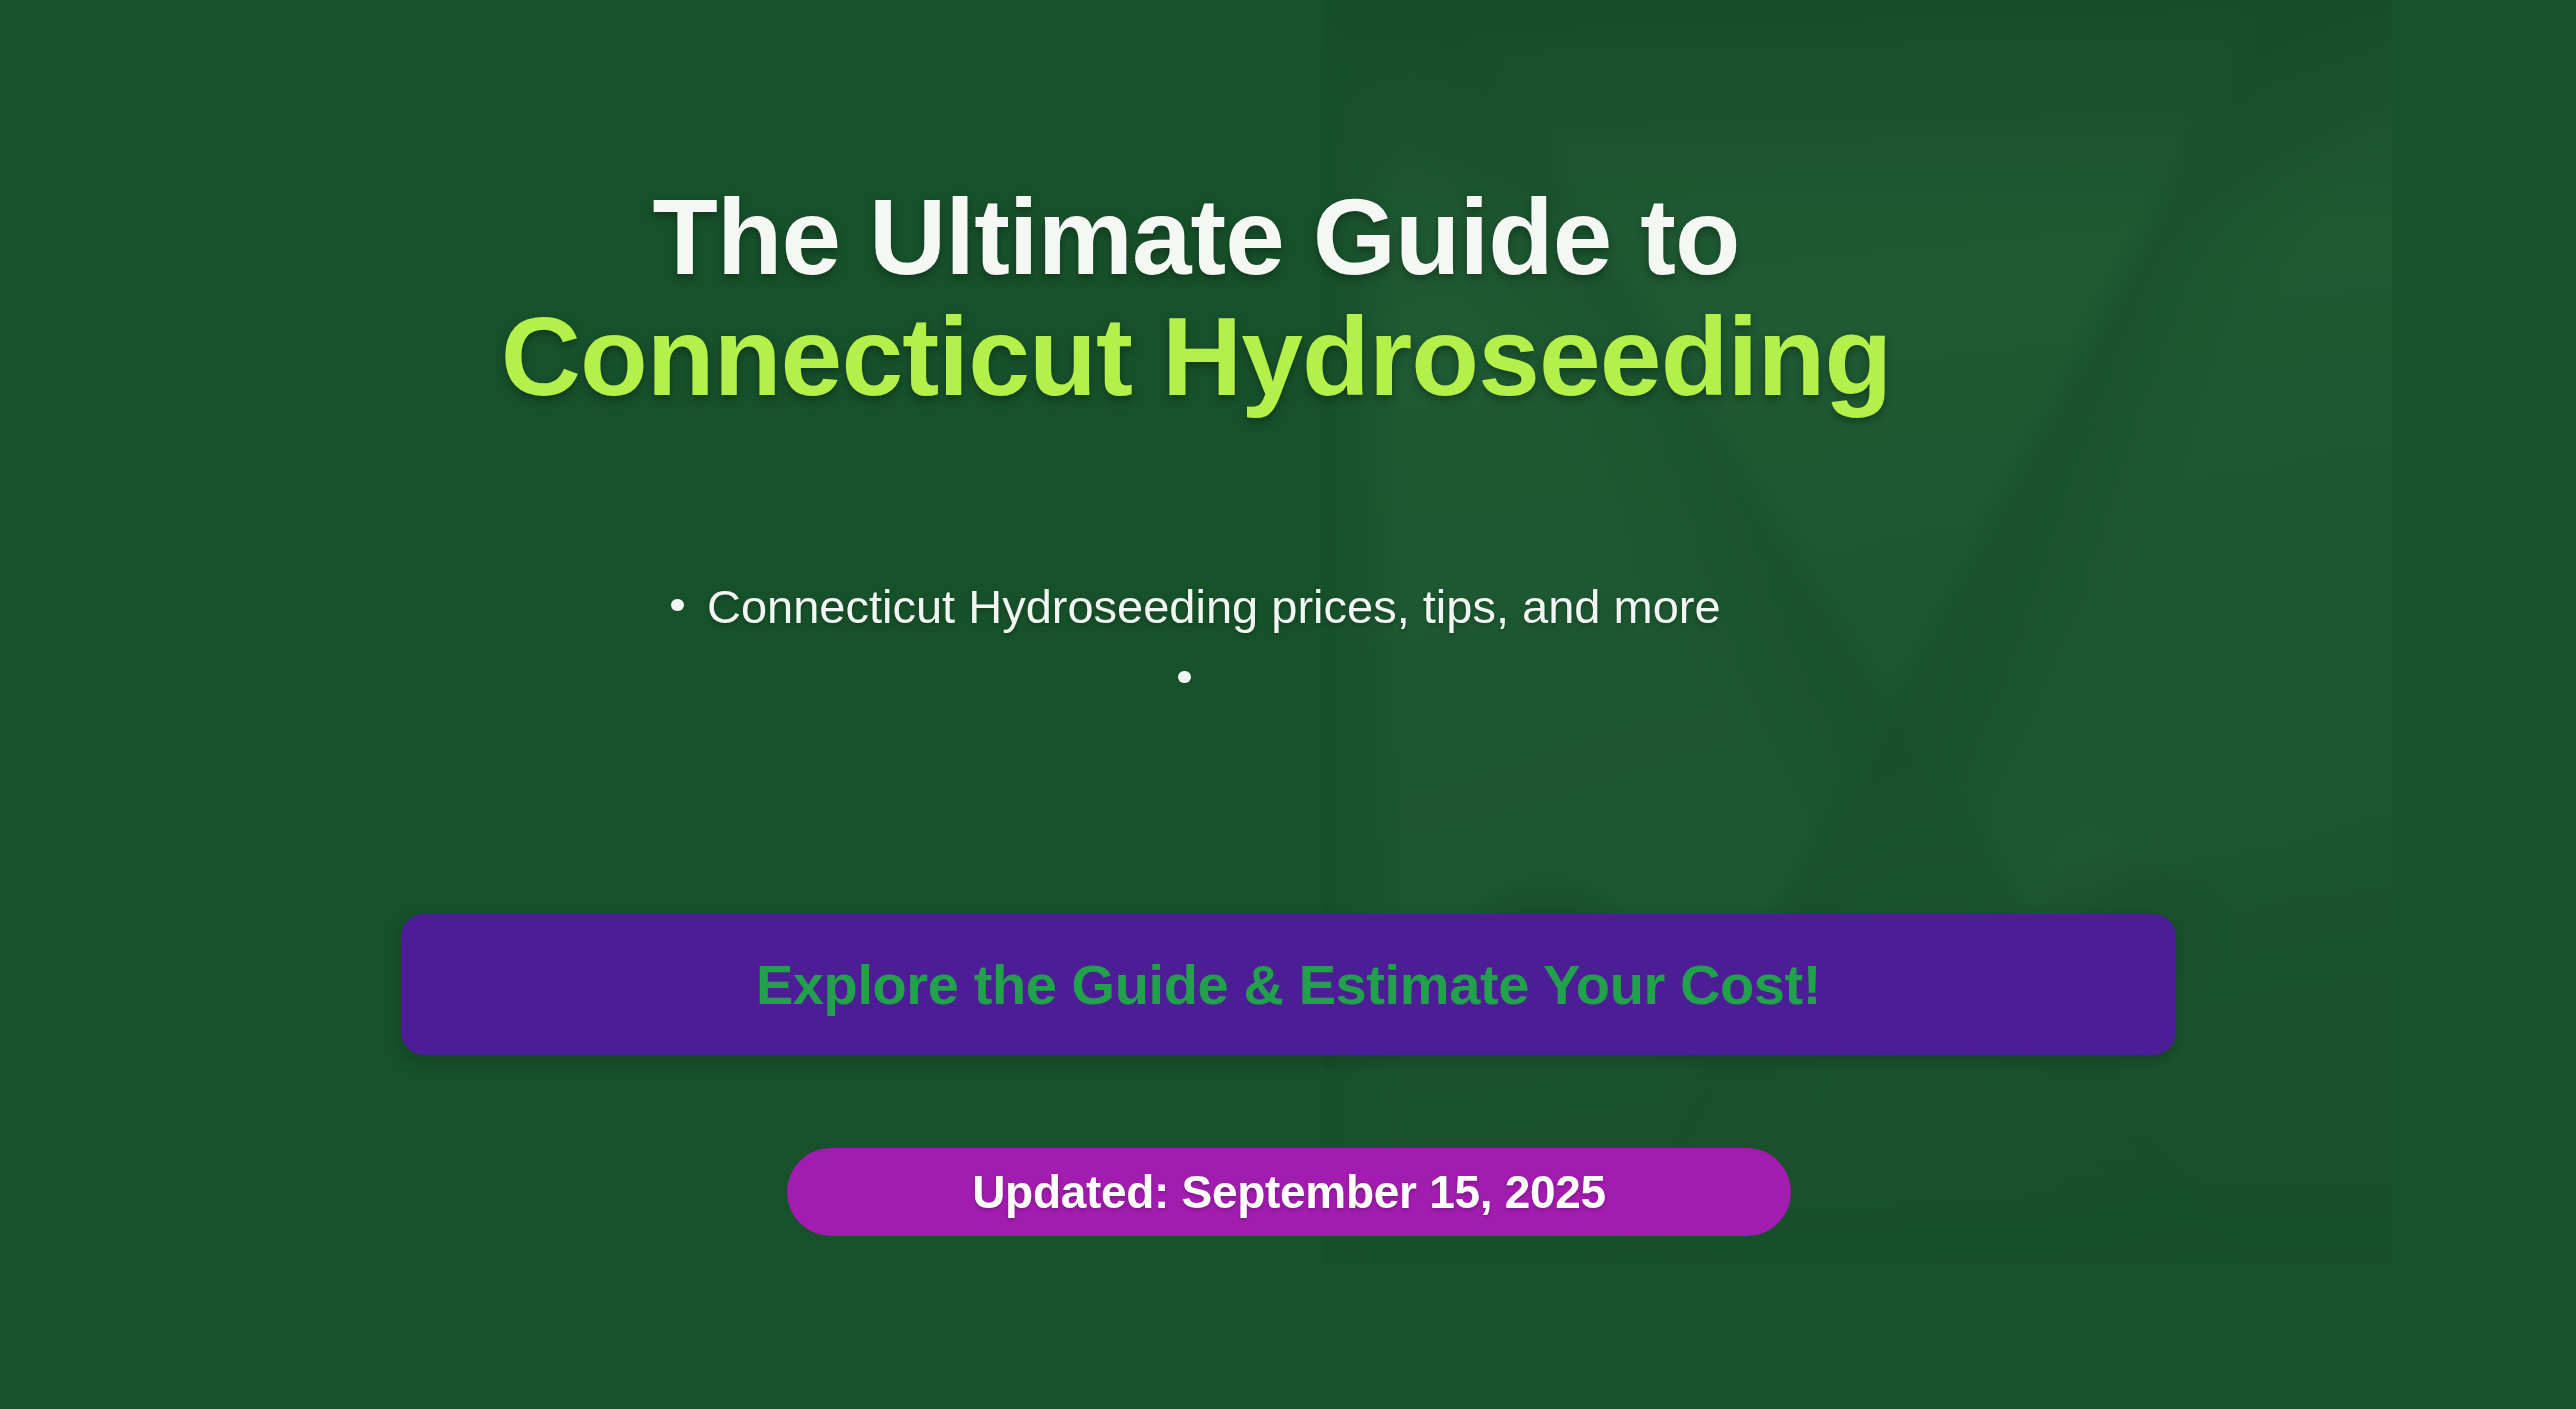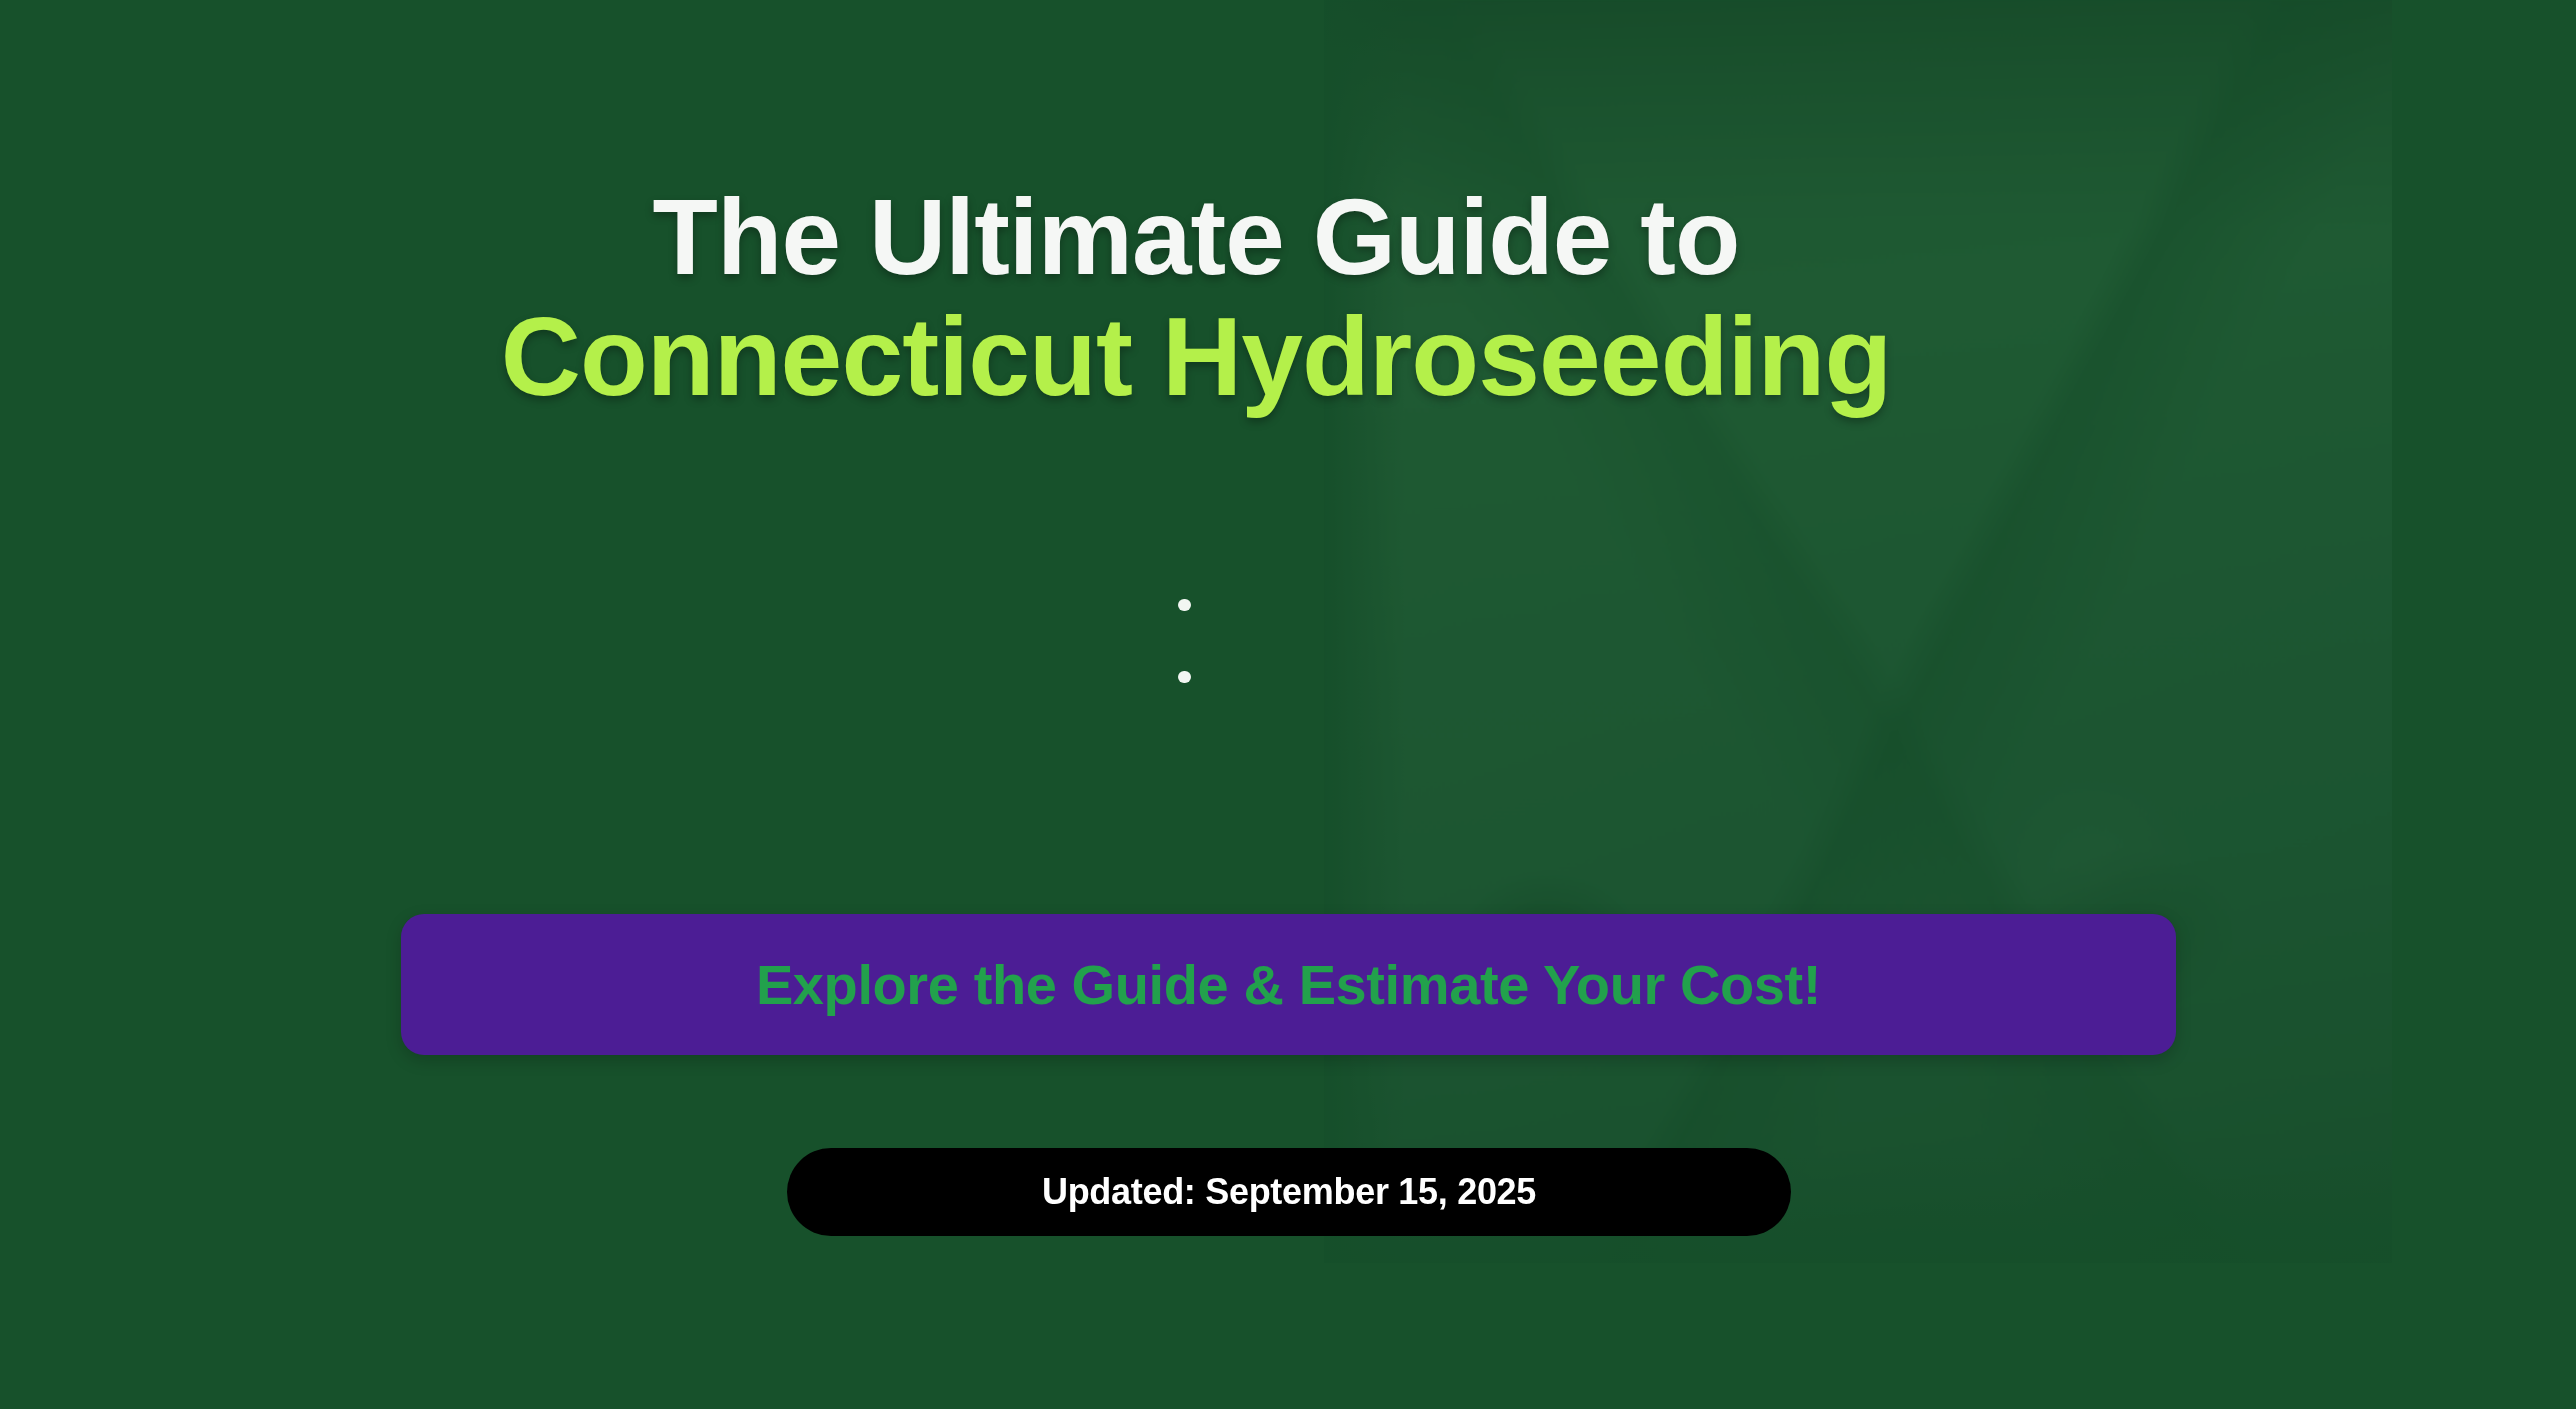--- a/index.html
+++ b/index.html
@@ -166,27 +166,27 @@
     justify-content: center;
     padding: 0;
   }
 
   .updated-badge {
     position: absolute;
     left: 787px;
     top: 1148px;
     width: 1004px;
     height: 88px;
-    background: #000000;
+    background: #a21caf;
     border-radius: 44px;
     display: flex;
     align-items: center;
     justify-content: center;
     color: #ffffff;
-    font-size: 36px;
+    font-size: 46px;
     font-weight: 700;
     letter-spacing: -0.3px;
     text-shadow: 0 1.8px 3.6px rgba(0,0,0,.22);
   }
 </style>
 </head>
 <body>
 
 <div class="banner">
 
@@ -199,21 +199,21 @@
 
   <div class="content">
 
     <h1 class="headline">
       <span class="line line-1">The Ultimate Guide to</span>
       <span class="line line-2">Connecticut Hydroseeding</span>
     </h1>
 
     <ul class="bullets">
       <li>
-        <span class="marker"></span>
+        <span class="marker"></span><span>Connecticut Hydroseeding prices, tips, and more</span>
       </li>
       <li>
         <span class="marker"></span>
       </li>
     </ul>
 
     <button class="cta-button">Explore the Guide &amp; Estimate Your Cost!</button>
 
     <div class="updated-badge">Updated: September 15, 2025</div>
 

